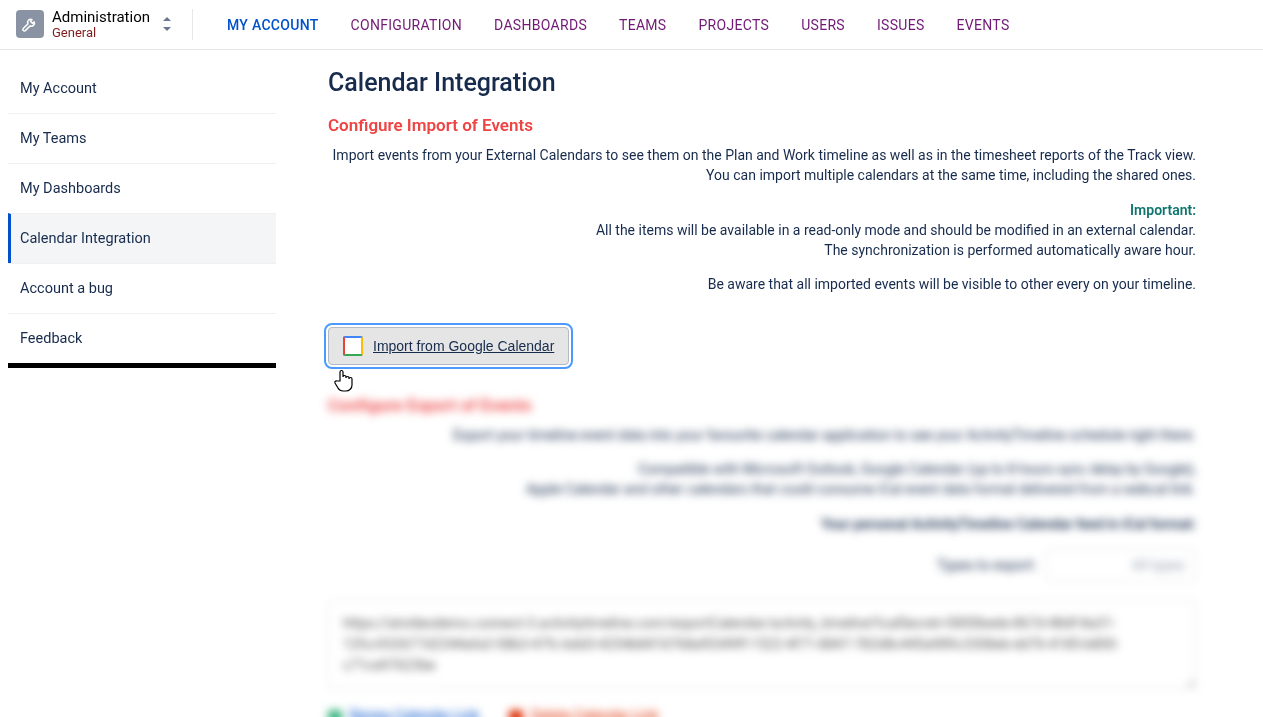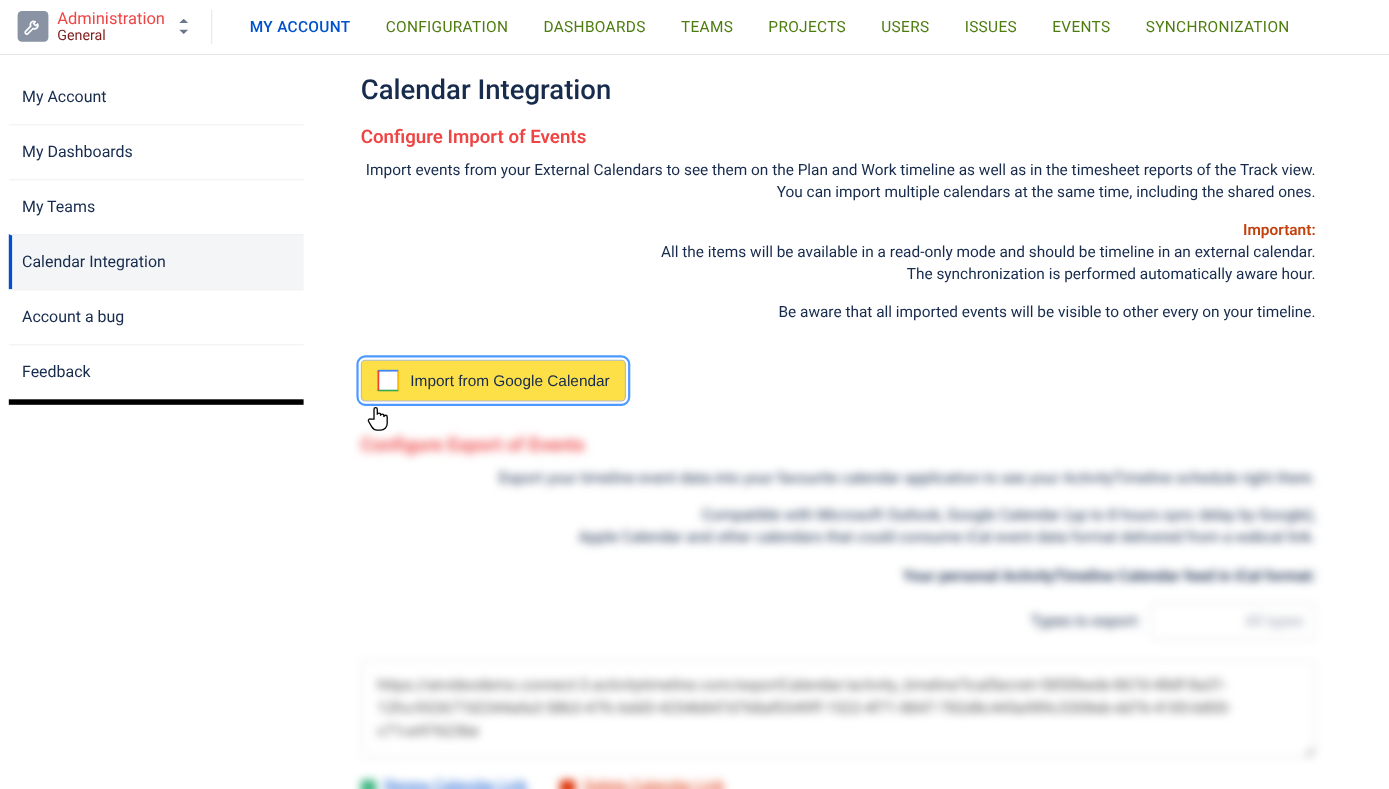--- a/index.html
+++ b/index.html
@@ -38,42 +38,42 @@
       align-items: center;
       justify-content: center;
       color: #fff;
     }
     .workspace-labels {
       display: flex;
       flex-direction: column;
       line-height: 1.1;
     }
     .workspace-title {
-      color: #ef4444;
+      color: #000000;
       font-size: 15px;
       font-weight: 400;
     }
     .workspace-sub {
       color: #7f1d1d;
       font-size: 13px;
     }
     .workspace-chevrons {
       display: flex;
       flex-direction: column;
       justify-content: center;
       color: #6B778C;
       margin-left: 4px;
     }
     .topnav-tabs {
       display: flex;
       gap: 32px;
       margin-left: 24px;
     }
     .topnav-tab {
-      color: #4d7c0f;
+      color: #701a75;
       font-size: 14px;
       text-transform: uppercase;
       letter-spacing: 0.3px;
       cursor: pointer;
       padding: 14px 0;
     }
     .topnav-tab.active {
       color: #0052CC;
       font-weight: 500;
     }
@@ -121,38 +121,39 @@
       color: #ef4444;
       margin-bottom: 10px;
     }
     .body-text {
       color: #172B4D;
       line-height: 1.45;
       margin-bottom: 14px;
       text-align: right;
     }
     .important-label {
-      color: #c2410c;
+      color: #0f766e;
       font-weight: 600;
     }
     .import-btn {
       display: inline-flex;
       align-items: center;
       gap: 10px;
-      background: #fde047;
+      background: #e5e5e5;
       border: 1px solid #b3bac5;
       outline: 2px solid #4C9AFF;
       outline-offset: 2px;
       border-radius: 4px;
       padding: 8px 14px;
       color: #172B4D;
       font-size: 14px;
       cursor: pointer;
       margin-top: 18px;
       margin-bottom: 30px;
+      text-decoration: underline;
     }
     .gcal-icon {
       width: 20px;
       height: 20px;
       position: relative;
       background: #fff;
       border: 2.5px solid #4285F4;
       border-right-color: #FBBC04;
       border-bottom-color: #34A853;
       border-left-color: #EA4335;
@@ -233,43 +234,42 @@
 
   <div class="topnav-tabs">
     <span class="topnav-tab active">MY ACCOUNT</span>
     <span class="topnav-tab">CONFIGURATION</span>
     <span class="topnav-tab">DASHBOARDS</span>
     <span class="topnav-tab">TEAMS</span>
     <span class="topnav-tab">PROJECTS</span>
     <span class="topnav-tab">USERS</span>
     <span class="topnav-tab">ISSUES</span>
     <span class="topnav-tab">EVENTS</span>
-    <span class="topnav-tab">SYNCHRONIZATION</span>
   </div>
 </div>
 
 <div class="content-layout">
   <div class="sidebar">
     <div class="sidebar-item">My Account</div>
+    <div class="sidebar-item">My Teams</div>
     <div class="sidebar-item">My Dashboards</div>
-    <div class="sidebar-item">My Teams</div>
     <div class="sidebar-item active">Calendar Integration</div>
     <div class="sidebar-item">Account a bug</div>
     <div class="sidebar-item">Feedback</div>
   </div>
 
   <div class="main">
     <h1>Calendar Integration</h1>
 
     <h2>Configure Import of Events</h2>
     <p class="body-text">Import events from your External Calendars to see them on the Plan and Work timeline as well as in the timesheet reports of the Track view. You can import multiple calendars at the same time, including the shared ones.</p>
 
     <p class="body-text">
       <span class="important-label">Important:</span><br>
-      <span>All the items will be available in a read-only mode and should be timeline in an external calendar.</span><br>
+      <span>All the items will be available in a read-only mode and should be modified in an external calendar.</span><br>
       <span>The synchronization is performed automatically aware hour.</span>
     </p>
 
     <p class="body-text">Be aware that all imported events will be visible to other every on your timeline.</p>
 
     <button class="import-btn">
       <span class="gcal-icon"></span>
       <span>Import from Google Calendar</span>
     </button>
     <div class="pointer-cursor">

